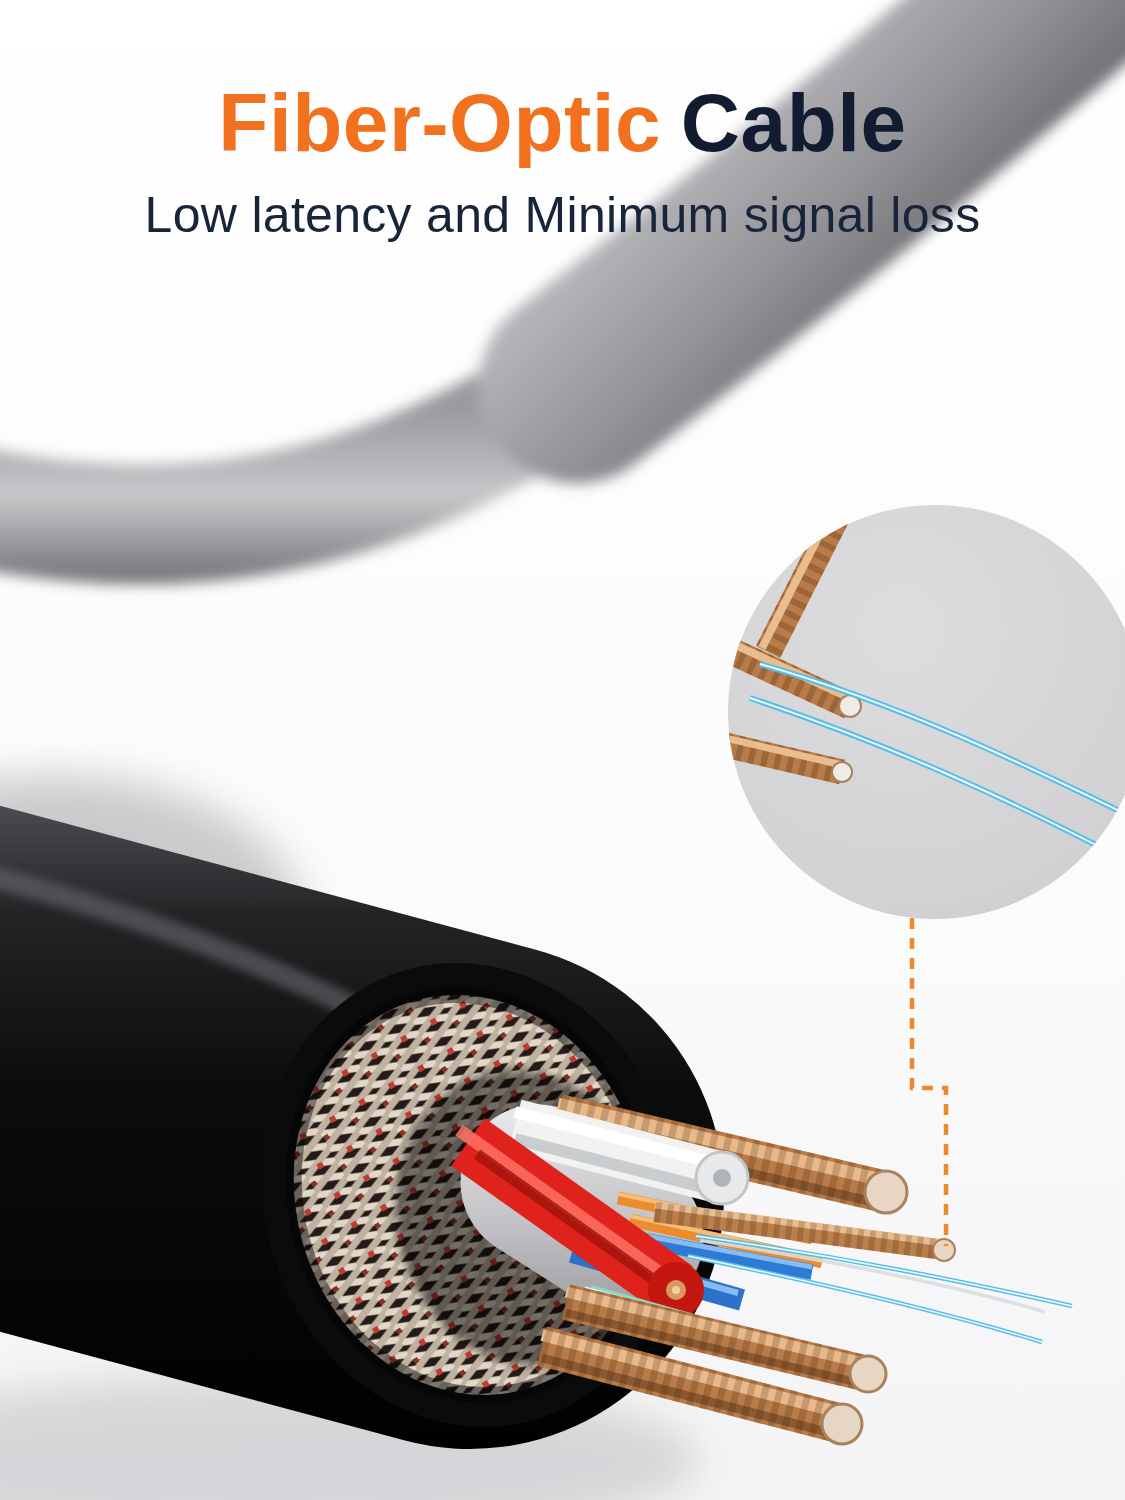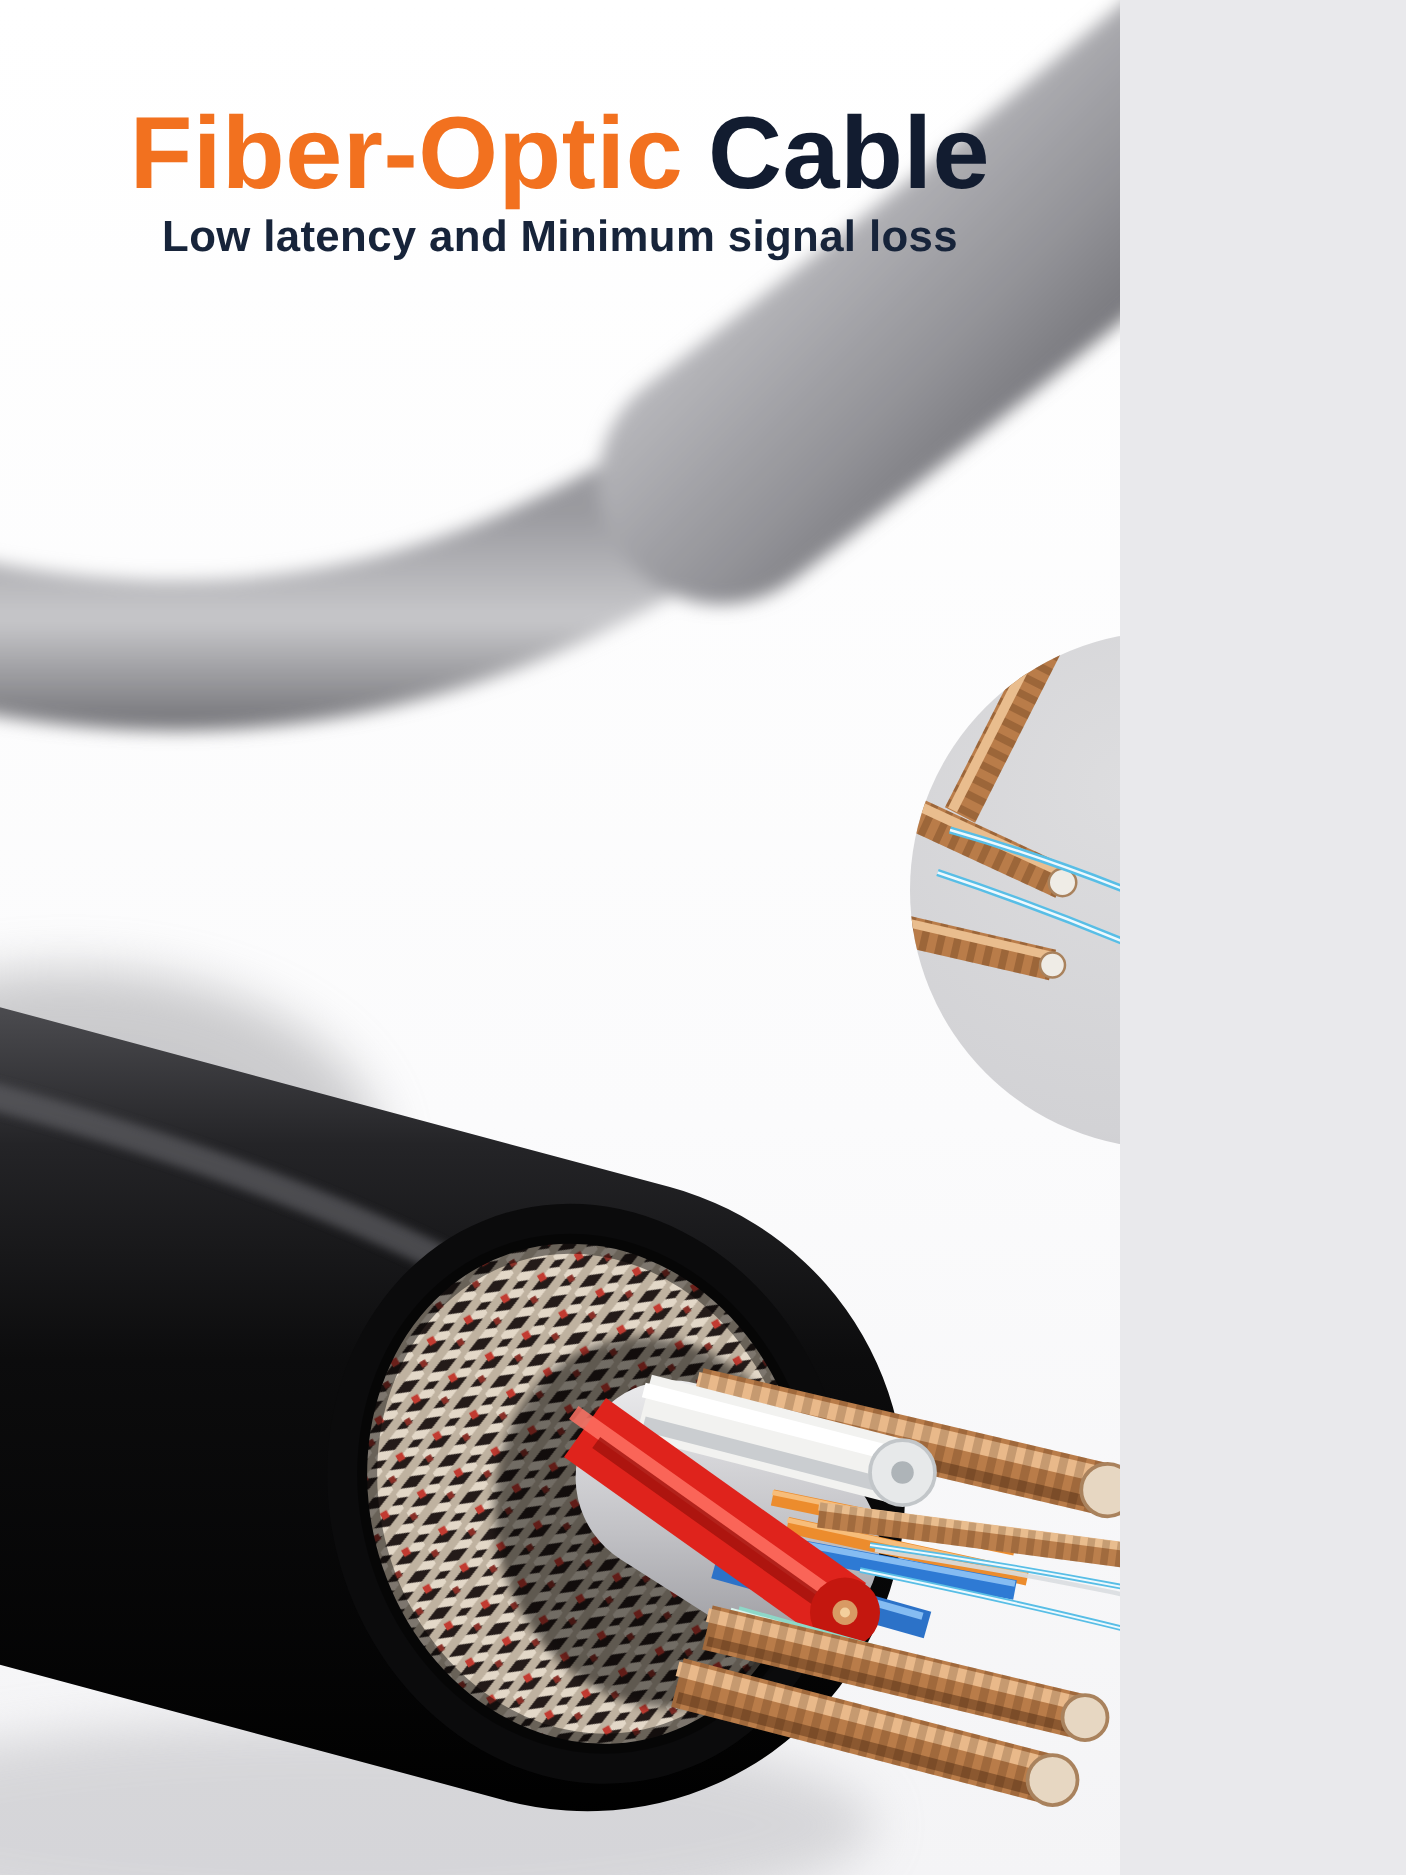--- a/index.html
+++ b/index.html
@@ -1,30 +1,30 @@
 <!DOCTYPE html>
 <html><head>
 <meta charset="utf-8">
 <style>
   html,body{margin:0;padding:0;background:#e9e9ec;}
   .stage{
-    position:relative;width:896px;height:1500px;overflow:hidden;
+    position:relative;width:1125px;height:1500px;overflow:hidden;
     background:linear-gradient(180deg,#ffffff 0%,#fbfbfc 60%,#f4f4f6 100%);
     font-family:"Liberation Sans",sans-serif;
   }
   .stage svg.illustration{position:absolute;left:0;top:0;z-index:1;}
   .titles{position:absolute;left:0;right:0;top:0;z-index:2;text-align:center;}
   .main-title{
     margin:80px 0 0 0;font-size:82px;line-height:1.05;font-weight:bold;
     letter-spacing:.5px;color:#121C30;
   }
   .main-title .hl{color:#F2711F;}
   .main-title .rest{margin-left:.24em;color:#121C30;}
   .subtitle{
-    margin-top:4px;font-size:35px;font-weight:700;color:#17243A;letter-spacing:.3px;
+    margin-top:20px;font-size:50px;font-weight:400;color:#17243A;letter-spacing:.3px;
   }
 </style>
 </head>
 <body>
 
 <div class="stage">
 
   <svg class="illustration" width="1125" height="1500" viewBox="0 0 1125 1500" aria-hidden="true">
     <defs>
       <filter id="blurA" x="-30%" y="-30%" width="160%" height="160%">

